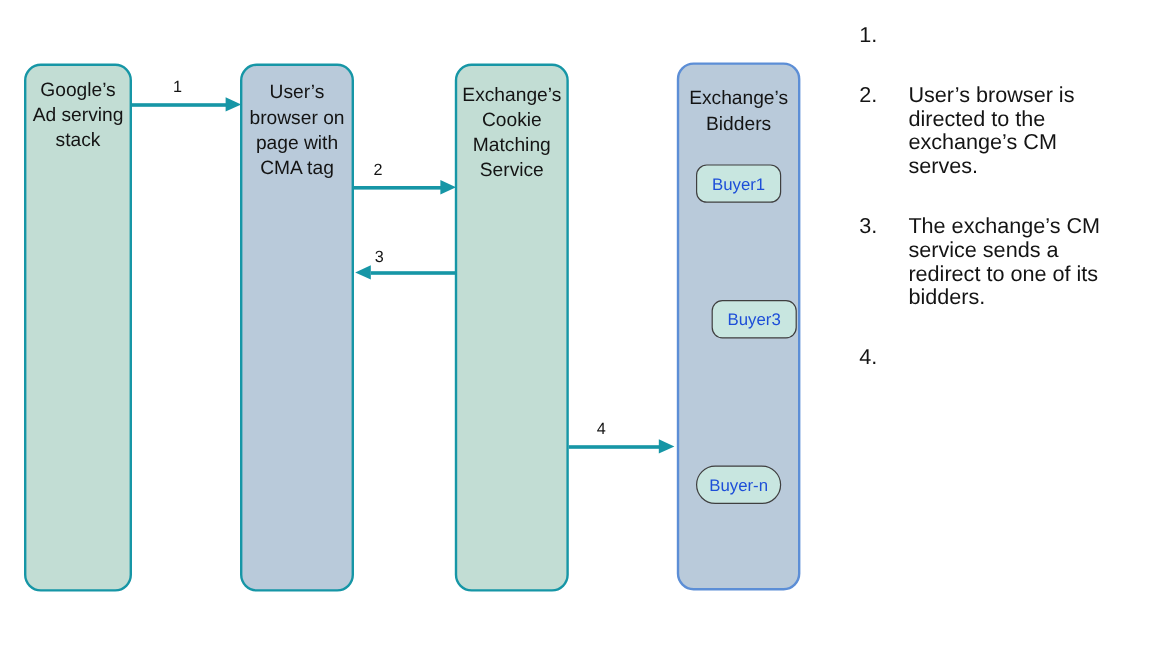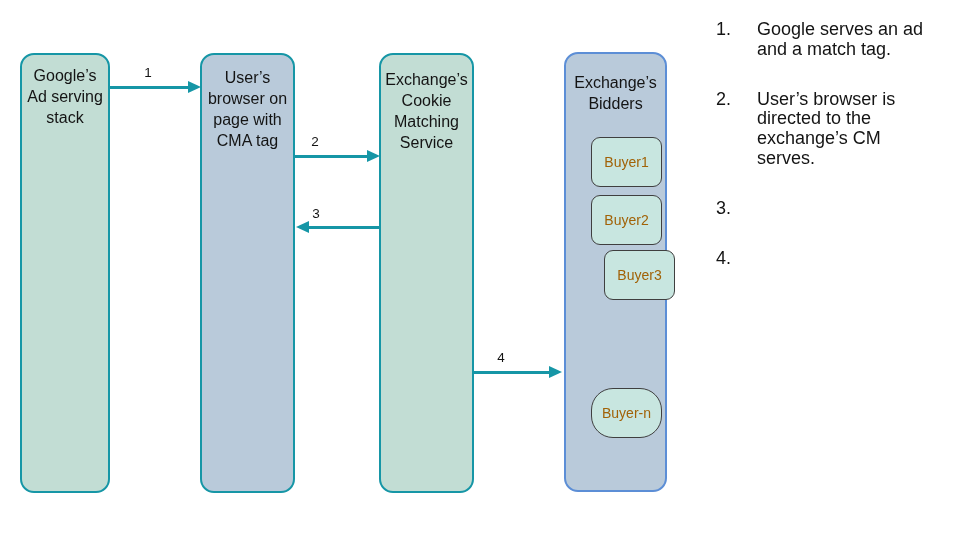--- a/index.html
+++ b/index.html
@@ -35,32 +35,32 @@
   #lane-browser  { left: 200px; top: 53px; width: 95px;  height: 440px; background: #b9cada; }
   #lane-browser .lane-label { padding-top: 12px; }
   #lane-cms      { left: 379px; top: 53px; width: 95px;  height: 440px; background: #c2ddd4; }
   #lane-cms .lane-label { padding-top: 14px; }
   #lane-bidders  { left: 564px; top: 52px; width: 103px; height: 440px; background: #b9cada; border-color: #5c8ed6; }
   #lane-bidders .lane-label { padding-top: 18px; }
 
   
   .buyer {
     position: absolute;
-    left: 25px;
+    left: 14px;
     width: 71px;
-    height: 50px;
+    height: 32px;
     box-sizing: border-box;
     background: #c8e6e0;
     border: 1px solid #3f3f3f;
     border-radius: 9px;
     display: flex;
     align-items: center;
     justify-content: center;
     font-size: 14px;
-    color: #a16207;
+    color: #1d4ed8;
   }
   #buyer-1 { top: 83px; }
   #buyer-2 { top: 141px; }
   #buyer-3 { top: 196px; margin-left: 13px; }
   #buyer-n { top: 334px; border-radius: 22px; }
 
   
   .arrow-line {
     position: absolute;
     height: 3px;
@@ -147,21 +147,20 @@
     <div class="lane-label">Exchange’s
 Cookie
 Matching
 Service</div>
   </div>
 
   <div class="lane" id="lane-bidders">
     <div class="lane-label">Exchange’s
 Bidders</div>
     <div class="buyer" id="buyer-1">Buyer1</div>
-    <div class="buyer" id="buyer-2">Buyer2</div>
     <div class="buyer" id="buyer-3">Buyer3</div>
     <div class="buyer" id="buyer-n">Buyer-n</div>
   </div>
 
   <div class="arrow-line" id="arrow1-line"></div>
   <div class="arrow-head-right" id="arrow1-head"></div>
   <div class="arrow-label" id="arrow1-label">1</div>
 
   <div class="arrow-line" id="arrow2-line"></div>
   <div class="arrow-head-right" id="arrow2-head"></div>
@@ -171,31 +170,33 @@
   <div class="arrow-head-left" id="arrow3-head"></div>
   <div class="arrow-label" id="arrow3-label">3</div>
 
   <div class="arrow-line" id="arrow4-line"></div>
   <div class="arrow-head-right" id="arrow4-head"></div>
   <div class="arrow-label" id="arrow4-label">4</div>
 
   <div id="steps">
     <div class="step">
       <span class="step-num">1.</span>
-      <span class="step-text">Google serves an ad
-and a match tag.</span>
     </div>
     <div class="step">
       <span class="step-num">2.</span>
       <span class="step-text">User’s browser is
 directed to the
 exchange’s CM
 serves.</span>
     </div>
     <div class="step">
       <span class="step-num">3.</span>
+      <span class="step-text">The exchange’s CM
+service sends a
+redirect to one of its
+bidders.</span>
     </div>
     <div class="step">
       <span class="step-num">4.</span>
     </div>
   </div>
 
 </div>
 
 </body></html>

